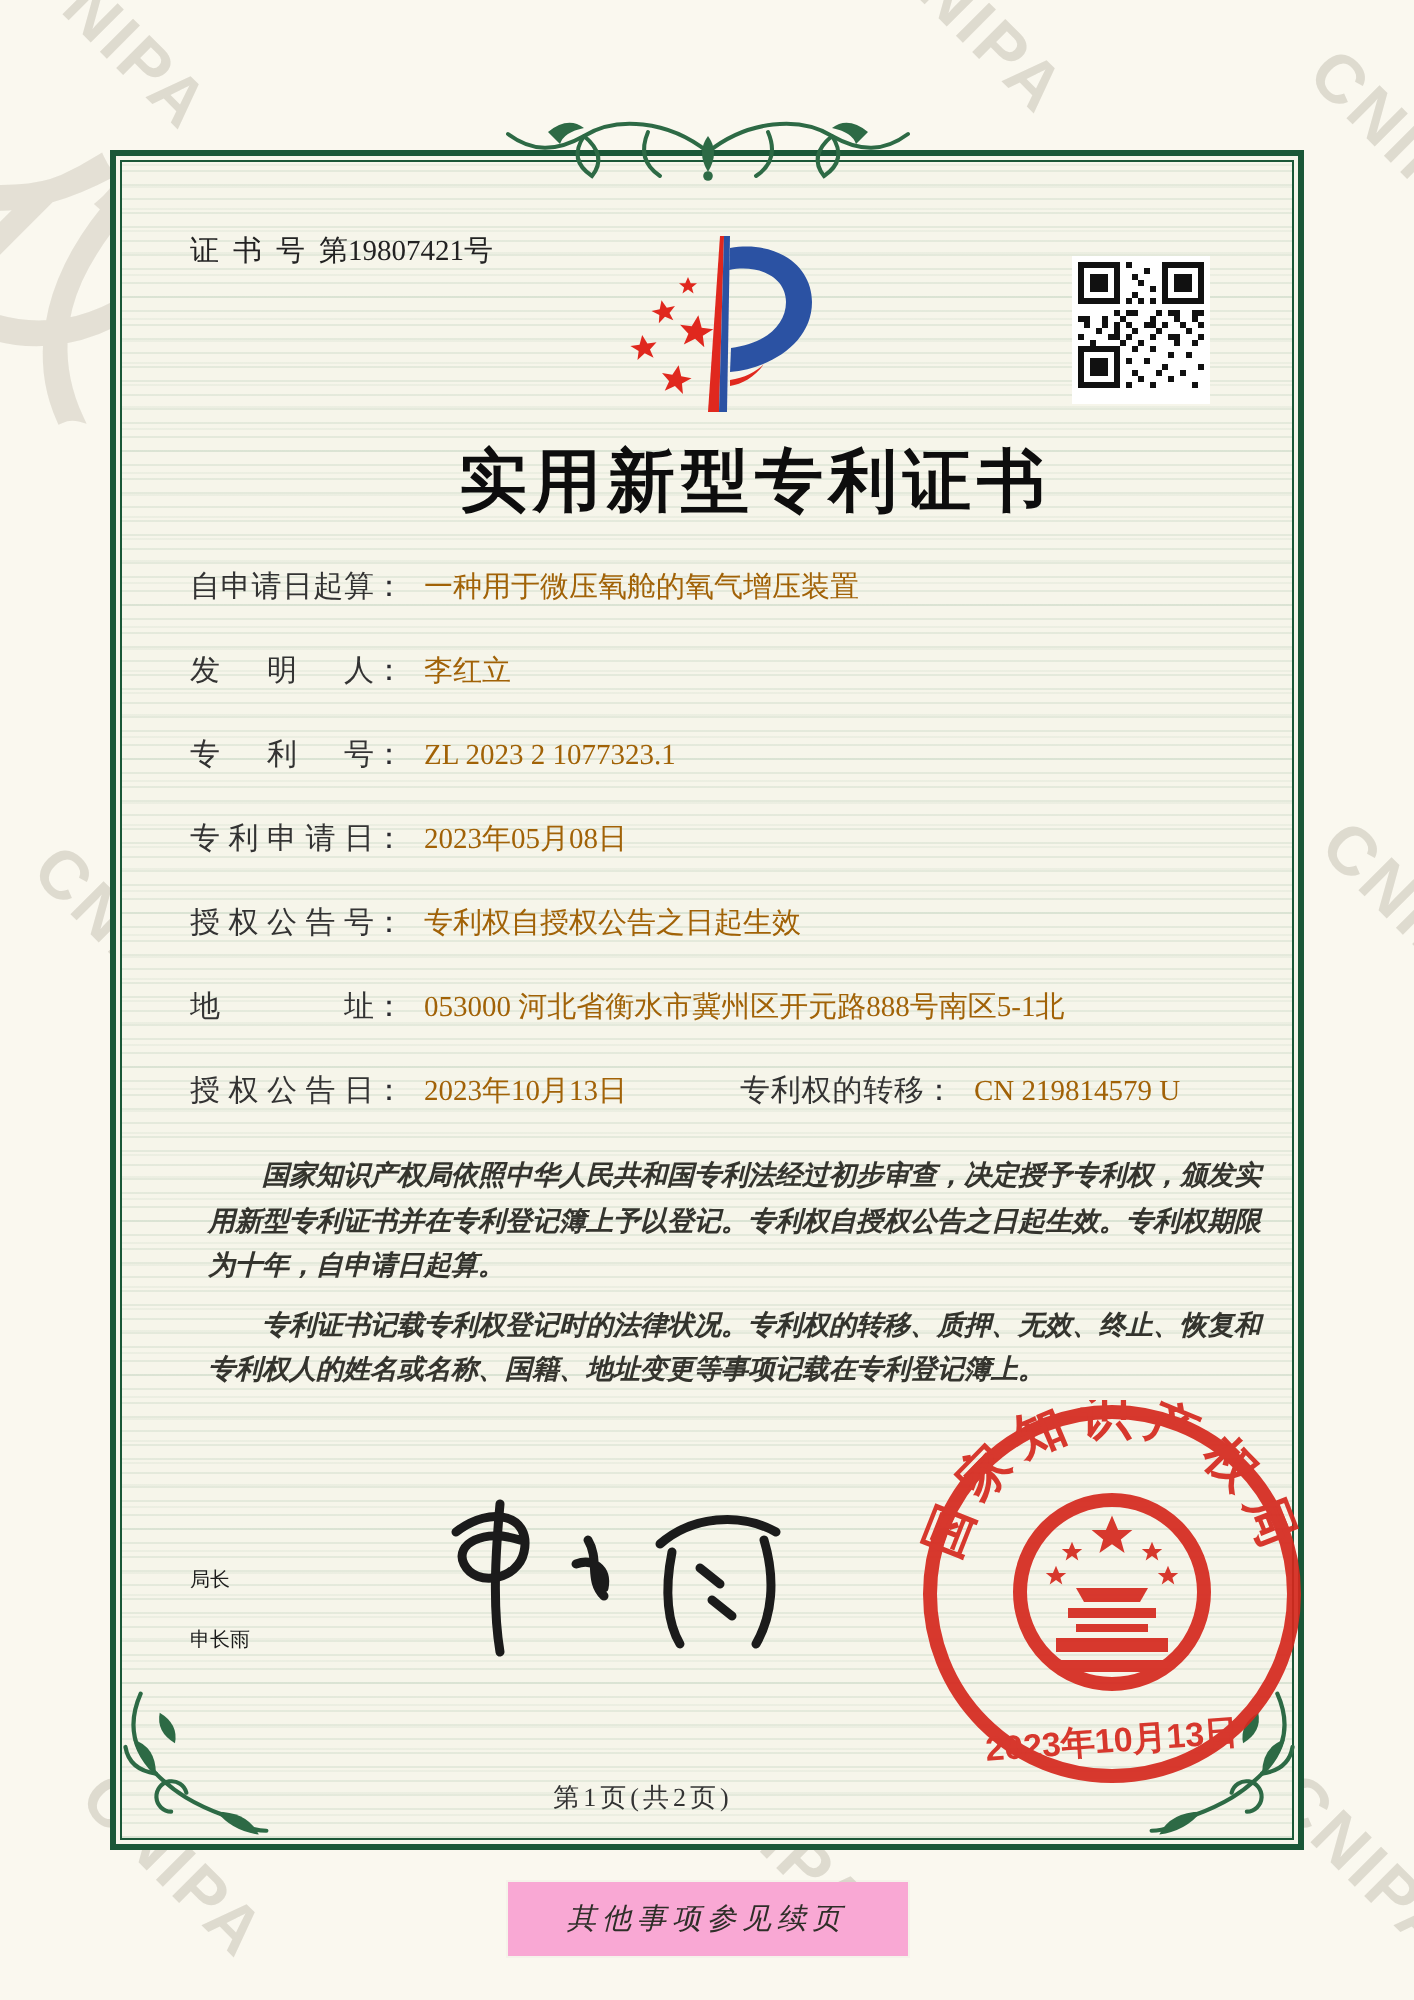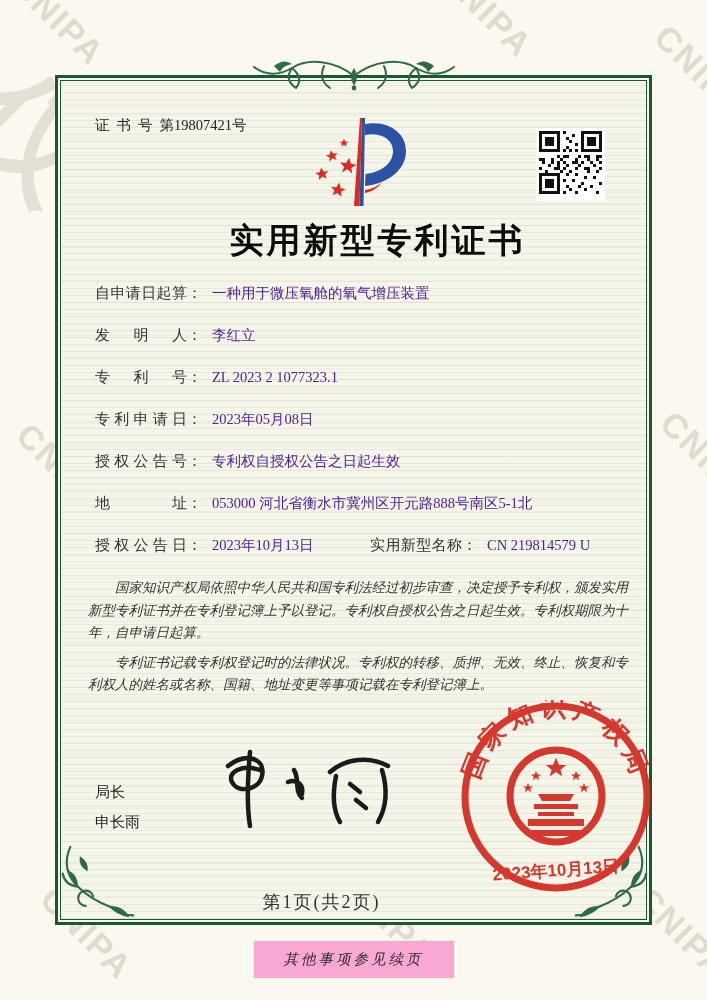--- a/index.html
+++ b/index.html
@@ -27,31 +27,31 @@
   .cert-no .sp{letter-spacing:7px;}
   .logo{position:absolute;left:292px;top:110px;}
   .qr{position:absolute;left:536px;top:128px;background:#fff;padding:3px;}
   .title{position:absolute;left:55px;width:645px;top:218px;text-align:center;
          font-size:34px;font-weight:bold;letter-spacing:3px;color:#0d0d0d;}
   .fields{position:absolute;left:95px;top:284px;width:530px;}
   .frow{position:absolute;left:0;width:100%;font-size:15px;color:#2a2a30;white-space:nowrap;}
   .flabel{display:inline-block;width:92px;text-align:justify;text-align-last:justify;
           vertical-align:top;color:#333;}
   .fcolon{margin-right:10px;}
-  .fvalue{font-size:14.5px;color:#4c1d95;}
+  .fvalue{font-size:14.5px;color:#a16207;}
   .pair{display:inline-block;vertical-align:top;font-family:Liberation Serif, serif;}
   .paras{position:absolute;left:88px;top:577px;width:552px;font-size:13.5px;
          line-height:22.5px;color:#34342e;font-style:italic;}
-  .paras p{margin:0 0 7px 0;text-indent:2em;}
+  .paras p{margin:0 0 7px 16px;text-indent:2em;font-weight:bold;}
   .signer{position:absolute;left:95px;font-family:"Liberation Sans","DejaVu Sans",sans-serif;
-          font-size:15px;color:#1c1c1c;}
+          font-size:10px;color:#1c1c1c;}
   .signature{position:absolute;left:198px;top:746px;}
   .seal{position:absolute;left:450px;top:700px;z-index:5;}
   .page-no{position:absolute;left:55px;width:533px;top:890px;text-align:center;
-           font-size:18px;letter-spacing:2px;color:#333;}
+           font-size:13px;letter-spacing:2px;color:#333;}
   .cont-note{position:absolute;left:50%;transform:translateX(-50%);top:941px;
              background:#f9a8d4;padding:9px 30px;font-size:14.5px;font-style:italic;
              letter-spacing:3px;color:#2e2e28;white-space:nowrap;box-shadow:0 0 0 1px rgba(0,0,0,0.02);}
 </style>
 </head>
 <body>
 
 <div class="page">
 
   <span class="wm wm-ch wm-ch-big" style="left:-28px;top:78px;">仅</span>
@@ -250,21 +250,21 @@
       <div class="frow" style="top:168px;">
         <span class="flabel">授权公告号</span><span class="fcolon">：</span><span class="fvalue">专利权自授权公告之日起生效</span>
       </div>
       <div class="frow" style="top:210px;">
         <span class="flabel">地址</span><span class="fcolon">：</span><span class="fvalue">053000 河北省衡水市冀州区开元路888号南区5-1北</span>
       </div>
       <div class="frow" style="top:252px;">
         <span class="pair" style="width:275px;">
           <span class="flabel">授权公告日</span><span class="fcolon">：</span><span class="fvalue">2023年10月13日</span>
         </span><span class="pair">
-          <span class="flabel">实用新型名称</span><span class="fcolon">：</span><span class="fvalue">CN 219814579 U</span>
+          <span class="flabel">专利权的转移</span><span class="fcolon">：</span><span class="fvalue">CN 219814579 U</span>
         </span>
       </div>
     </div>
 
     <div class="paras">
       <p>国家知识产权局依照中华人民共和国专利法经过初步审查，决定授予专利权，颁发实用新型专利证书并在专利登记簿上予以登记。专利权自授权公告之日起生效。专利权期限为十年，自申请日起算。</p>
       <p>专利证书记载专利权登记时的法律状况。专利权的转移、质押、无效、终止、恢复和专利权人的姓名或名称、国籍、地址变更等事项记载在专利登记簿上。</p>
     </div>
 
     <div class="signer" style="top:783px;">局长</div>

